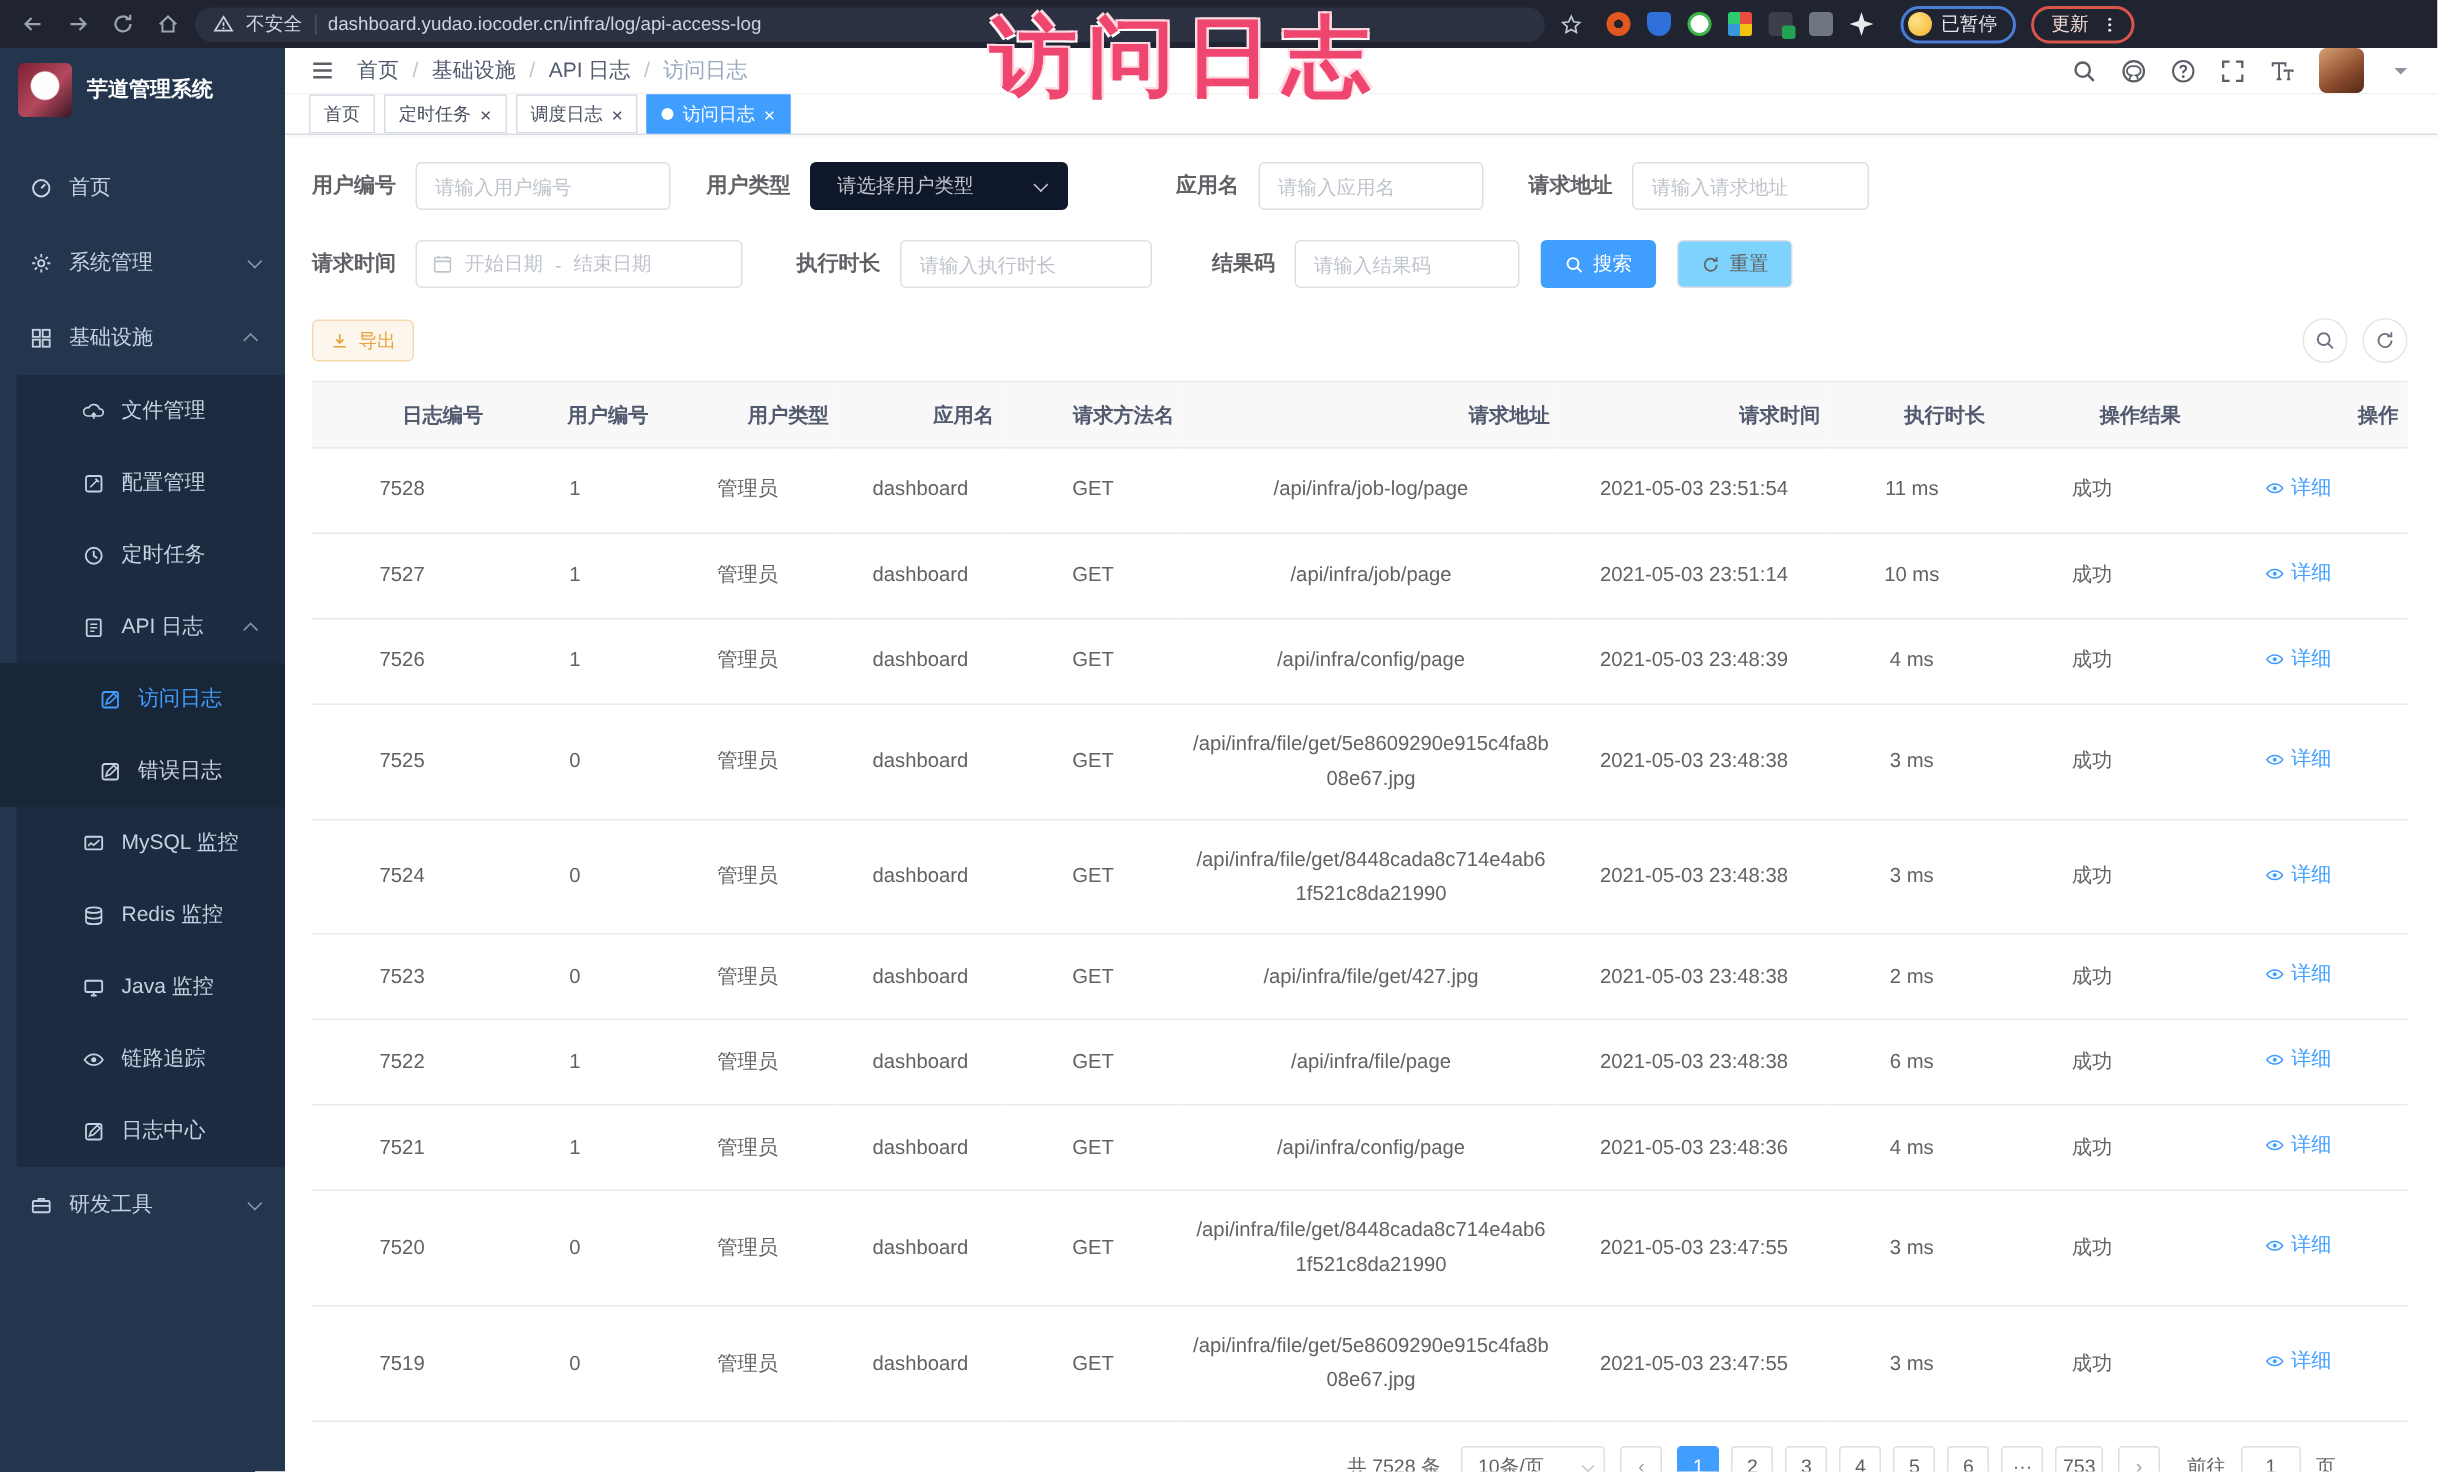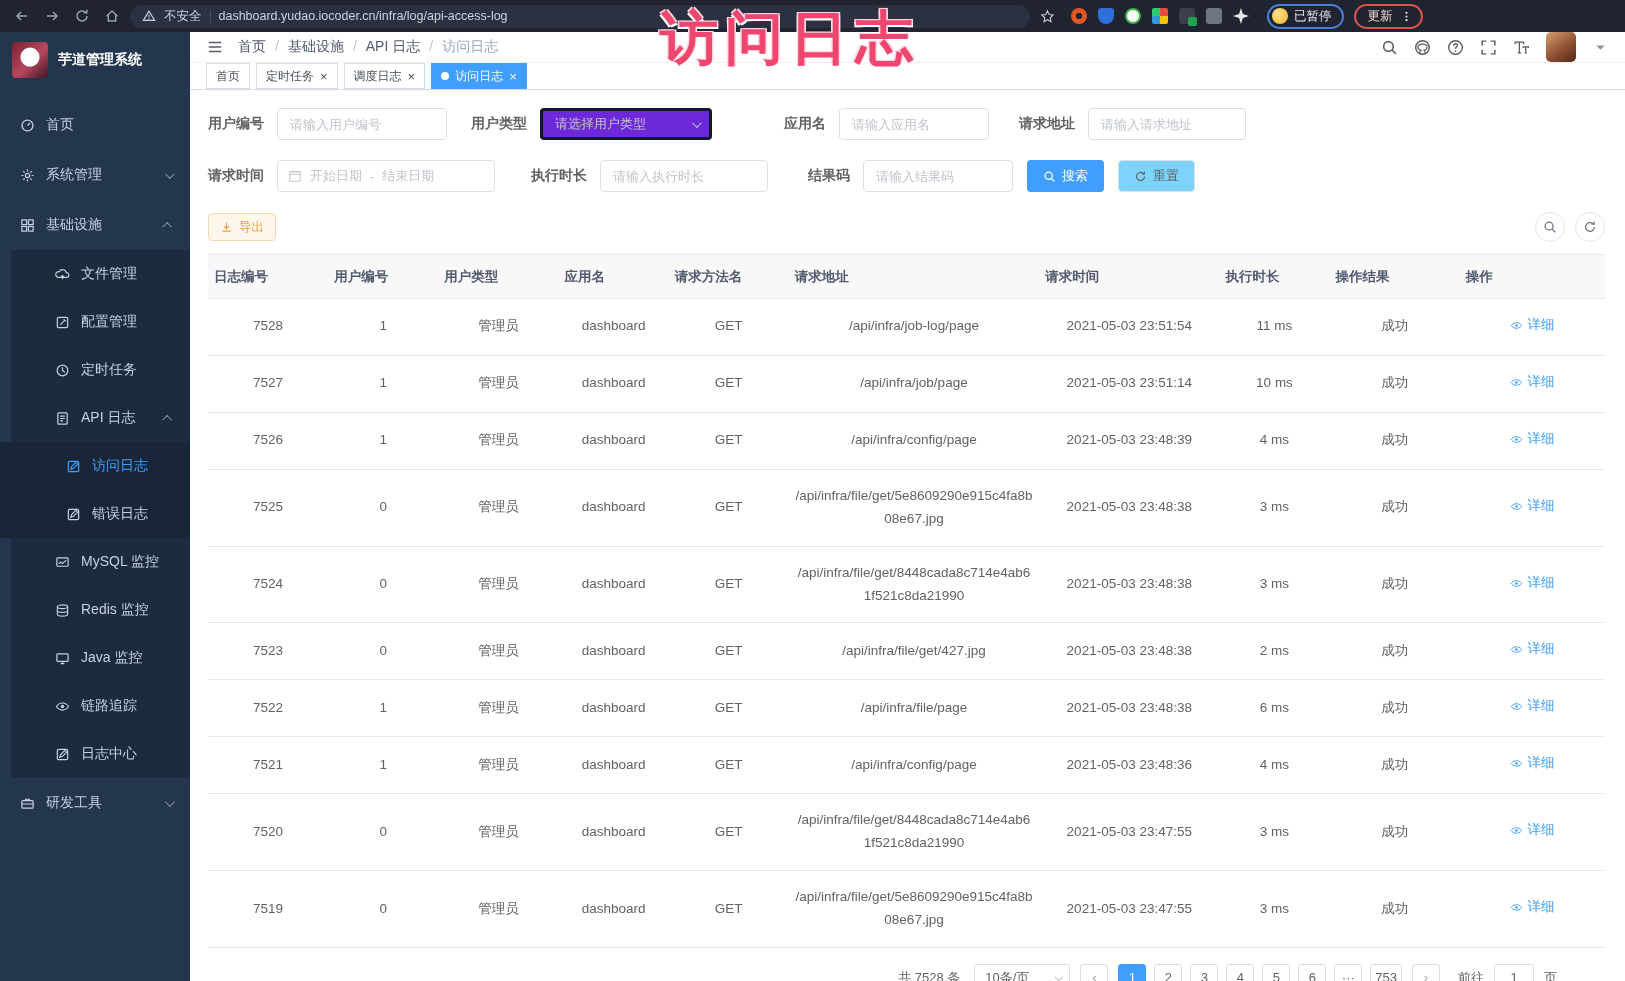--- a/index.html
+++ b/index.html
@@ -71,39 +71,39 @@
   .tab[data-active="true"] .dot { display:inline-block; }
   .tab .close { display:none; font-size:13px; line-height:1; }
   .tab[data-closable="true"] .close { display:inline; }
 
   
   .content { padding:18px 20px 0 18px; flex:1; }
   .filter-row { display:flex; align-items:center; margin-bottom:20px; font-size:14px; color:#606266; }
   .flabel { font-weight:bold; margin-right:13px; white-space:nowrap; }
   .finput { height:32px; border:1px solid #dcdfe6; border-radius:4px; padding:0 12px; font-size:13px; color:#606266; background:#fff; font-family:inherit; }
   .finput::placeholder { color:#bfc4cc; }
-  .fselect { height:32px; border:3px solid #0f172a; border-radius:4px; padding:0 10px 0 12px; font-size:13px; color:#bfc4cc; background:#6d28d9; display:flex; align-items:center; cursor:pointer; }
+  .fselect { height:32px; border:6px solid #0f172a; border-radius:4px; padding:0 10px 0 12px; font-size:13px; color:#bfc4cc; background:#0f172a; display:flex; align-items:center; cursor:pointer; }
   .fselect .chev { margin-left:auto; width:7px; height:7px; border-right:1.4px solid #c0c4cc; border-bottom:1.4px solid #c0c4cc; transform:rotate(45deg) translateY(-2px); }
   .daterange { height:32px; border:1px solid #dcdfe6; border-radius:4px; display:flex; align-items:center; gap:8px; padding:0 10px; font-size:13px; color:#bfc4cc; width:218px; }
   .daterange svg { width:14px; height:14px; color:#c0c4cc; }
   .gap { flex:0 0 auto; }
   .btn { height:32px; border-radius:4px; font-size:13px; display:inline-flex; align-items:center; gap:6px; padding:0 15px; cursor:pointer; border:1px solid transparent; font-family:inherit; }
   .btn svg { width:13px; height:13px; }
   .btn-primary { background:#409eff; color:#fff; }
   .btn-plain { background:#7dd3fc; border-color:#dcdfe6; color:#606266; }
   .btn-warning { background:#fdf6ec; border-color:#f5dab1; color:#e6a23c; height:28px; padding:0 11px; font-size:12.5px; }
 
   .toolbar-row { display:flex; align-items:center; justify-content:space-between; margin-bottom:12px; }
   .mini-circles { display:flex; gap:10px; }
   .circle-btn { width:30px; height:30px; border-radius:50%; border:1px solid #e3e6eb; background:#fff; display:flex; align-items:center; justify-content:center; color:#6b7280; cursor:pointer; }
   .circle-btn svg { width:14px; height:14px; }
 
   
   table.log { width:100%; border-collapse:collapse; font-size:13.5px; color:#606266; table-layout:fixed; }
-  table.log th { background:#f8f8f9; color:#515a6e; font-weight:bold; height:44px; border-top:1px solid #e8eaec; border-bottom:1px solid #e8eaec; padding:0 6px; text-align:left; }
+  table.log th { background:#f8f8f9; color:#515a6e; font-weight:bold; height:44px; border-top:1px solid #e8eaec; border-bottom:1px solid #e8eaec; padding:0 6px; text-align:right; }
   table.log td { border-bottom:1px solid #e8eaec; padding:15px 6px; text-align:center; line-height:1.7; word-break:break-all; }
   td.c-url { padding-left:14px; padding-right:14px; }
   .detail-link { color:#409eff; display:inline-flex; align-items:center; gap:4px; cursor:pointer; white-space:nowrap; }
   .detail-link svg { width:13px; height:13px; }
 
   
   .pagination { display:flex; align-items:center; justify-content:flex-end; gap:10px; font-size:13px; color:#606266; margin:16px 48px 0 0; }
   .pg-total { margin-right:4px; }
   .pg-size { width:96px; height:28px; border:1px solid #dcdfe6; border-radius:3px; display:flex; align-items:center; padding:0 8px 0 10px; color:#606266; cursor:pointer; }
   .pg-size .chev { margin-left:auto; width:6px; height:6px; border-right:1.3px solid #c0c4cc; border-bottom:1.3px solid #c0c4cc; transform:rotate(45deg) translateY(-1px); }

